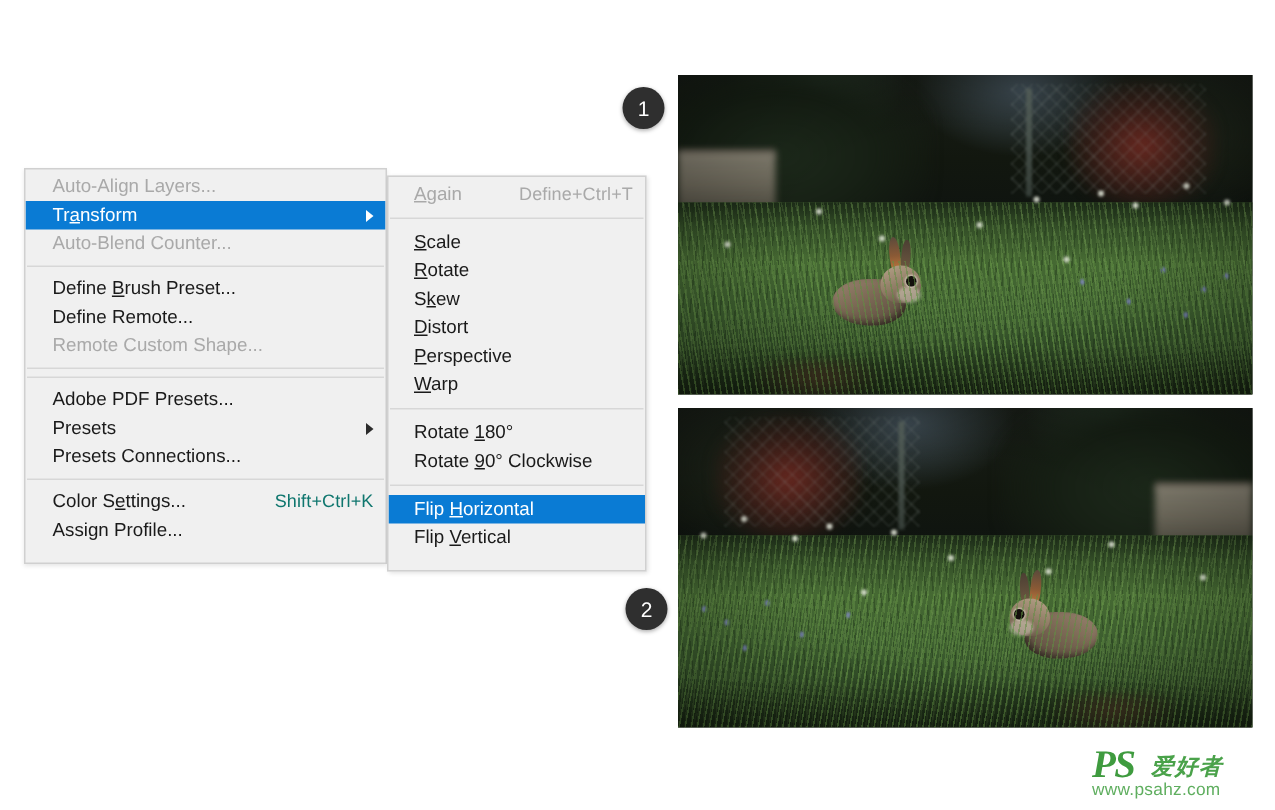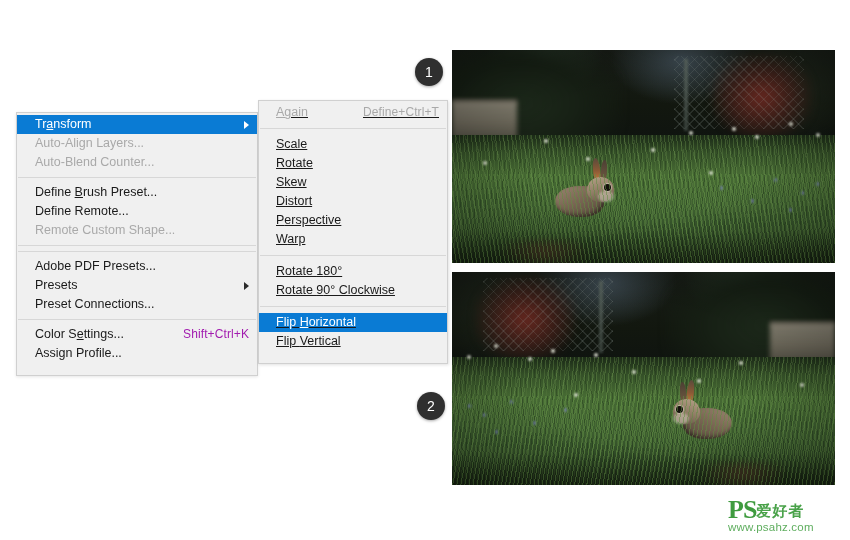--- a/index.html
+++ b/index.html
@@ -30,45 +30,44 @@
   #menu-edit {
     left: 16px;
     top: 112px;
     width: 242px;
     height: 264px;
     overflow: hidden;
     box-shadow: 0 1px 3px rgba(0,0,0,0.10);
   }
   #menu-transform {
     left: 258px;
-    top: 100px;
-    width: 190px;
+    top: 117px;
+    width: 173px;
     height: 264px;
     overflow: hidden;
     box-shadow: 1px 1px 3px rgba(0,0,0,0.12);
-    text-decoration: underline;
   }
 
   .menu-item {
     position: relative;
     display: flex;
     align-items: center;
     height: 19px;
     line-height: 19px;
     padding: 0 8px 0 18px;
     white-space: nowrap;
     cursor: default;
   }
   #menu-transform .menu-item { padding-left: 17px; }
 
   .menu-item .label { flex: 0 0 auto; }
   .menu-item .accel {
     margin-left: auto;
     padding-left: 26px;
-    color: #a21caf;
+    color: #0f766e;
     font-size: 12px;
     letter-spacing: .1px;
   }
   .menu-item.disabled,
   .menu-item.disabled .accel { color: #a9a9a9; }
   .menu-item.highlight {
     background: #0a7bd4;
     color: #ffffff;
   }
 
@@ -253,64 +252,64 @@
   }
   #badge-1 { left: 415px; top: 58px; }
   #badge-2 { left: 417px; top: 392px; }
 
   
   #watermark {
     position: absolute;
     left: 728px; top: 498px;
     width: 112px; height: 38px;
   }
-  .wm-row { display: flex; align-items: flex-end; height: 24px; }
+  .wm-row { display: flex; align-items: flex-end; height: 24px; font-style: italic; }
   .wm-ps {
     font-family: "Liberation Serif", "DejaVu Serif", serif;
     font-weight: bold;
     font-size: 26px;
     line-height: 24px;
     color: #3f9b3f;
     letter-spacing: -1px;
     text-shadow: 1px 1px 0 rgba(255,255,255,0.8);
   }
   .wm-cn {
     font-family: "DejaVu Sans", sans-serif;
     font-weight: bold;
     font-size: 15px;
     line-height: 22px;
     color: #4aa24a;
-    margin-left: 0;
+    margin-left: 11px;
     letter-spacing: 1px;
     text-align: right;
   }
   .wm-url {
     font-family: "Liberation Sans", sans-serif;
     font-size: 11.5px;
     color: #5fae5f;
     letter-spacing: .2px;
     margin-top: -1px;
   }
 </style>
 </head>
 <body>
 
 <div class="menu" id="menu-edit">
   <div class="spacer-top"></div>
 
+  <div class="menu-item disabled">
+    <span class="label">Auto-Align Layers...</span>
+  </div>
+
   <div class="menu-item highlight">
     <span class="label">Tr<span class="u">a</span>nsform</span>
     <span class="submenu-arrow"></span>
   </div>
 
   <div class="menu-item disabled">
-    <span class="label">Auto-Align Layers...</span>
-  </div>
-
-  <div class="menu-item disabled">
     <span class="label">Auto-Blend Counter...</span>
   </div>
 
   <div class="menu-sep"></div>
 
   <div class="menu-item">
     <span class="label">Define <span class="u">B</span>rush Preset...</span>
   </div>
 
   <div class="menu-item">
@@ -329,21 +328,21 @@
   <div class="menu-item">
     <span class="label">Adobe PDF Presets...</span>
   </div>
 
   <div class="menu-item">
     <span class="label">Presets</span>
     <span class="submenu-arrow"></span>
   </div>
 
   <div class="menu-item">
-    <span class="label">Preset Connections...</span>
+    <span class="label">Presets Connections...</span>
   </div>
 
   <div class="menu-sep"></div>
 
   <div class="menu-item">
     <span class="label">Color S<span class="u">e</span>ttings...</span>
     <span class="accel">Shift+Ctrl+K</span>
   </div>
 
   <div class="menu-item">

